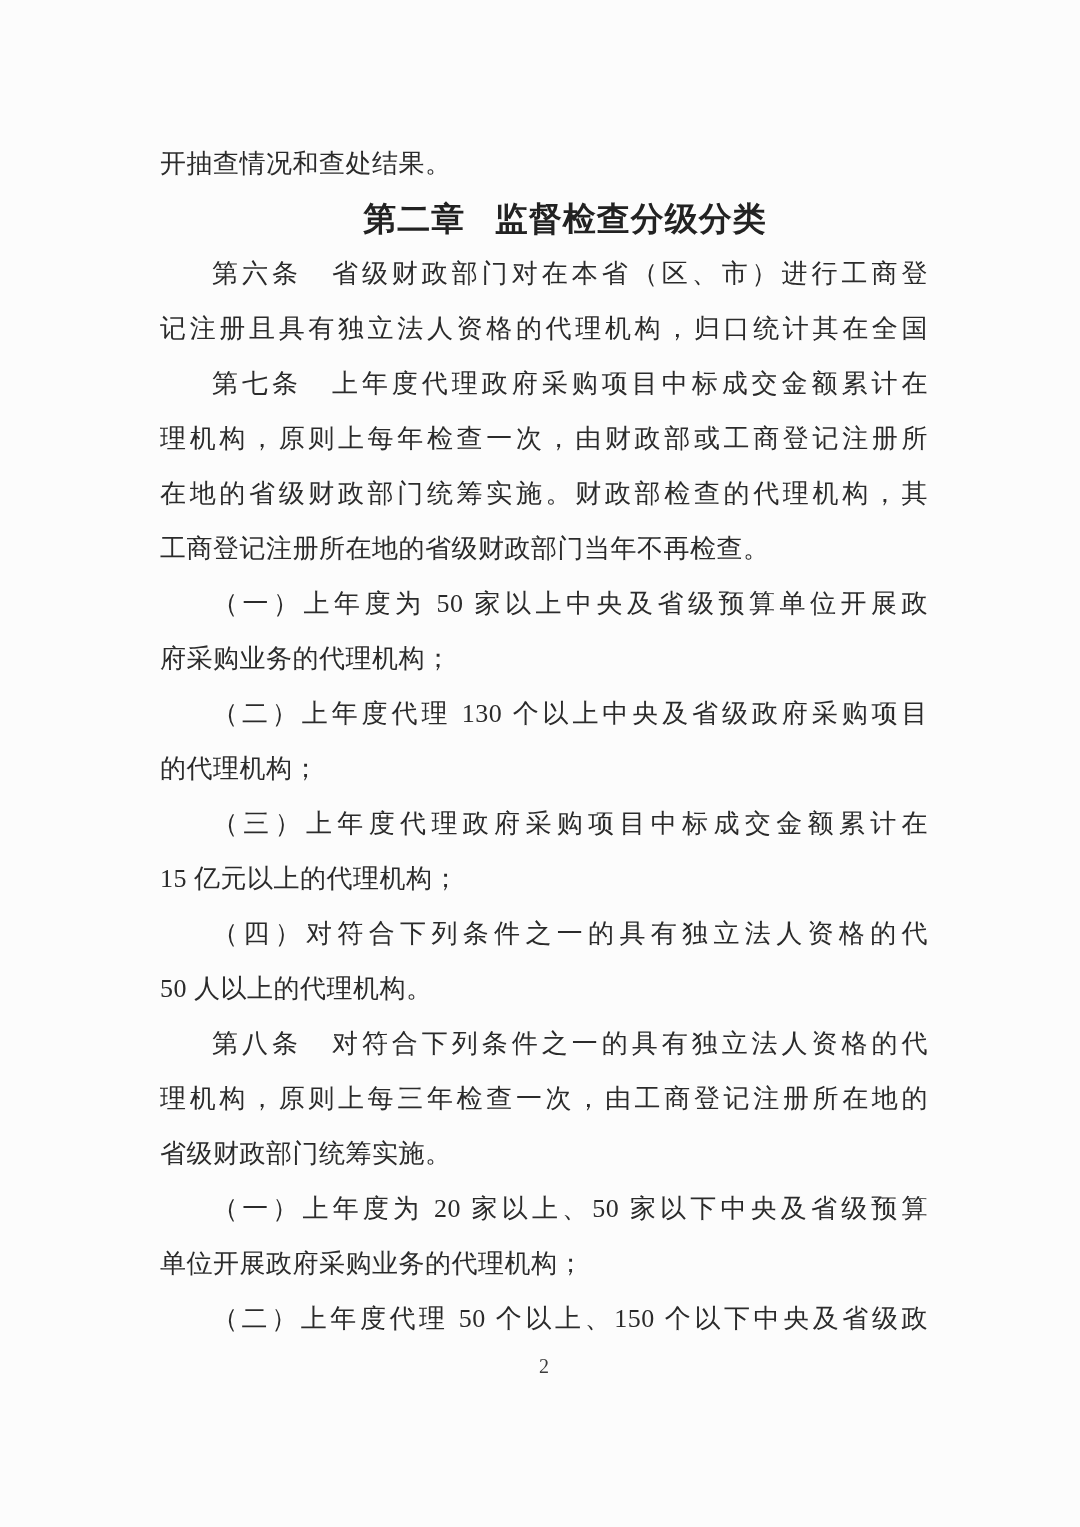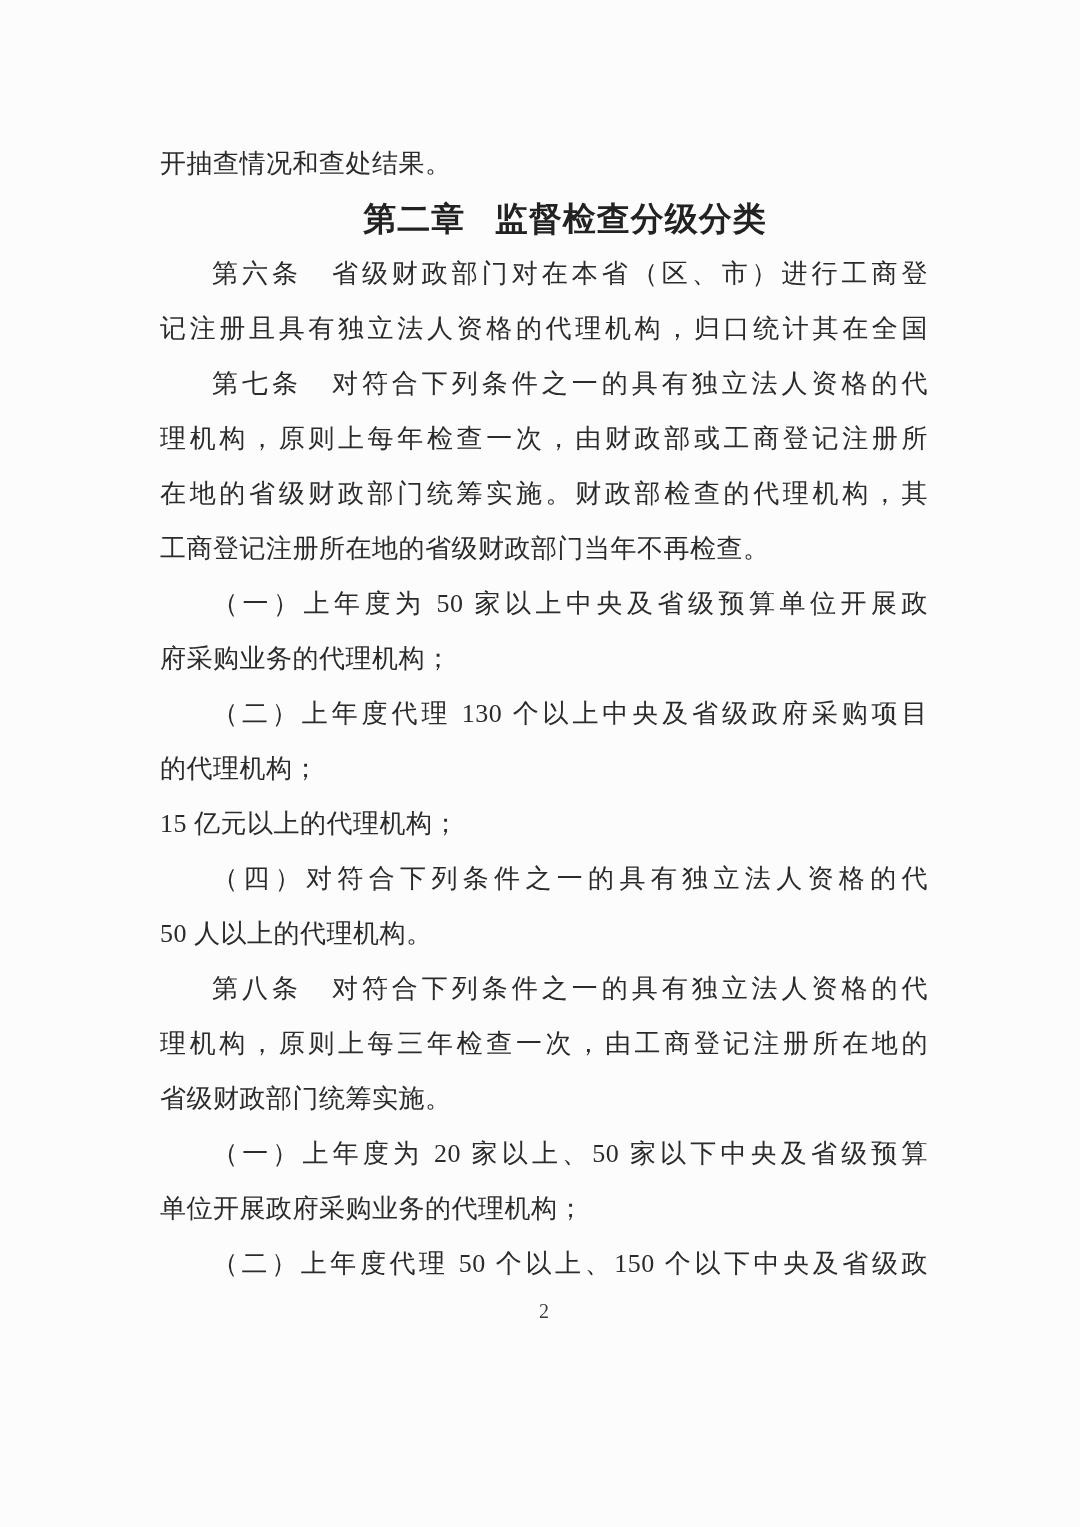--- a/index.html
+++ b/index.html
@@ -72,28 +72,29 @@
   <div class="content">
 
     <div class="ln end">开抽查情况和查处结果。</div>
 
     <div class="chapter-heading">
       <span class="chapter-num">第二章</span><span>监督检查分级分类</span>
     </div>
 
     <div class="ln ind">第六条　省级财政部门对在本省（区、市）进行工商登</div>
     <div class="ln">记注册且具有独立法人资格的代理机构，归口统计其在全国</div>
-    <div class="ln ind">第七条　对符合下列条件之一的具有独立法人资格的代</div>
+    <div class="ln ind">第七条　上年度代理政府采购项目中标成交金额累计在</div>
     <div class="ln">理机构，原则上每年检查一次，由财政部或工商登记注册所</div>
     <div class="ln">在地的省级财政部门统筹实施。财政部检查的代理机构，其</div>
     <div class="ln end">工商登记注册所在地的省级财政部门当年不再检查。</div>
     <div class="ln ind">（一）上年度为 50 家以上中央及省级预算单位开展政</div>
     <div class="ln end">府采购业务的代理机构；</div>
     <div class="ln ind">（二）上年度代理 130 个以上中央及省级政府采购项目</div>
     <div class="ln end">的代理机构；</div>
+    <div class="ln ind">（三）上年度代理政府采购项目中标成交金额累计在</div>
     <div class="ln end">15 亿元以上的代理机构；</div>
     <div class="ln ind">（四）对符合下列条件之一的具有独立法人资格的代</div>
     <div class="ln end">50 人以上的代理机构。</div>
     <div class="ln ind">第八条　对符合下列条件之一的具有独立法人资格的代</div>
     <div class="ln">理机构，原则上每三年检查一次，由工商登记注册所在地的</div>
     <div class="ln end">省级财政部门统筹实施。</div>
     <div class="ln ind">（一）上年度为 20 家以上、50 家以下中央及省级预算</div>
     <div class="ln end">单位开展政府采购业务的代理机构；</div>
     <div class="ln ind">（二）上年度代理 50 个以上、150 个以下中央及省级政</div>
 

